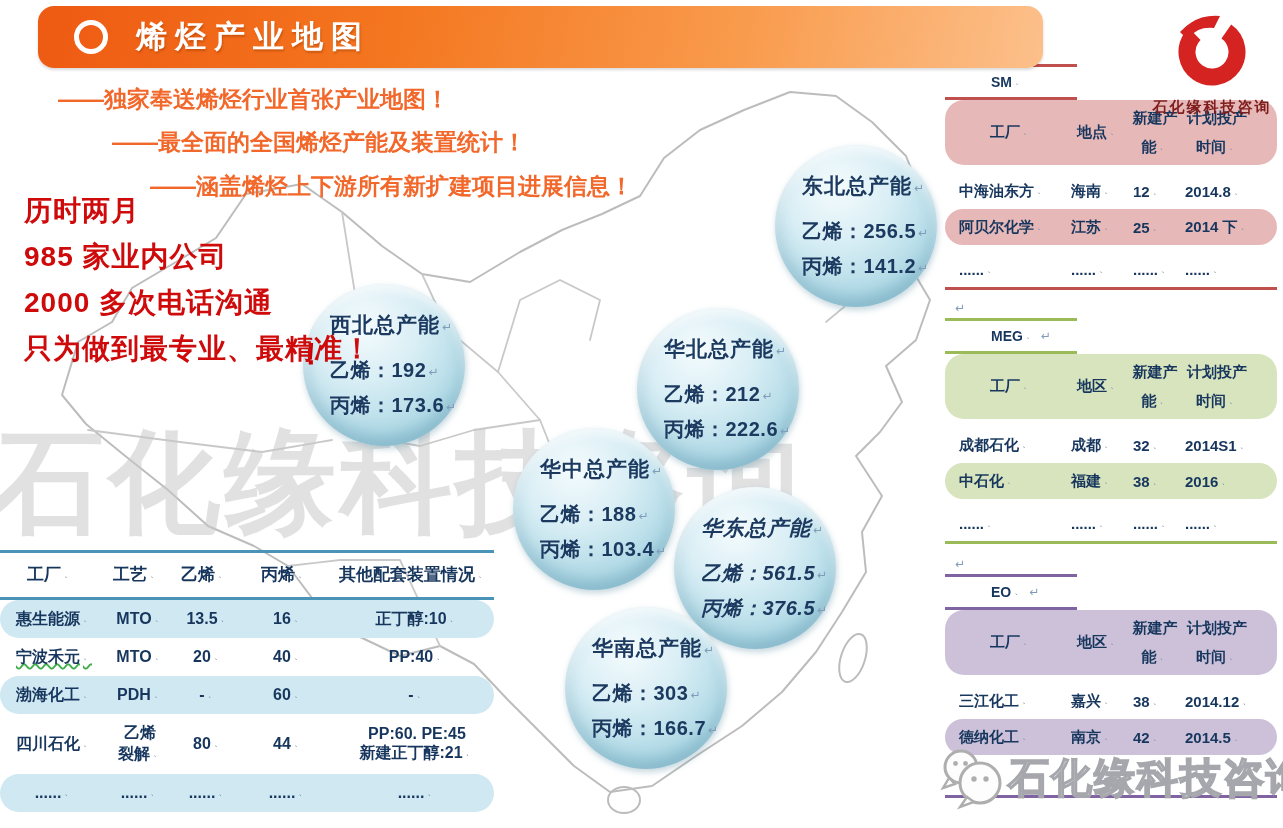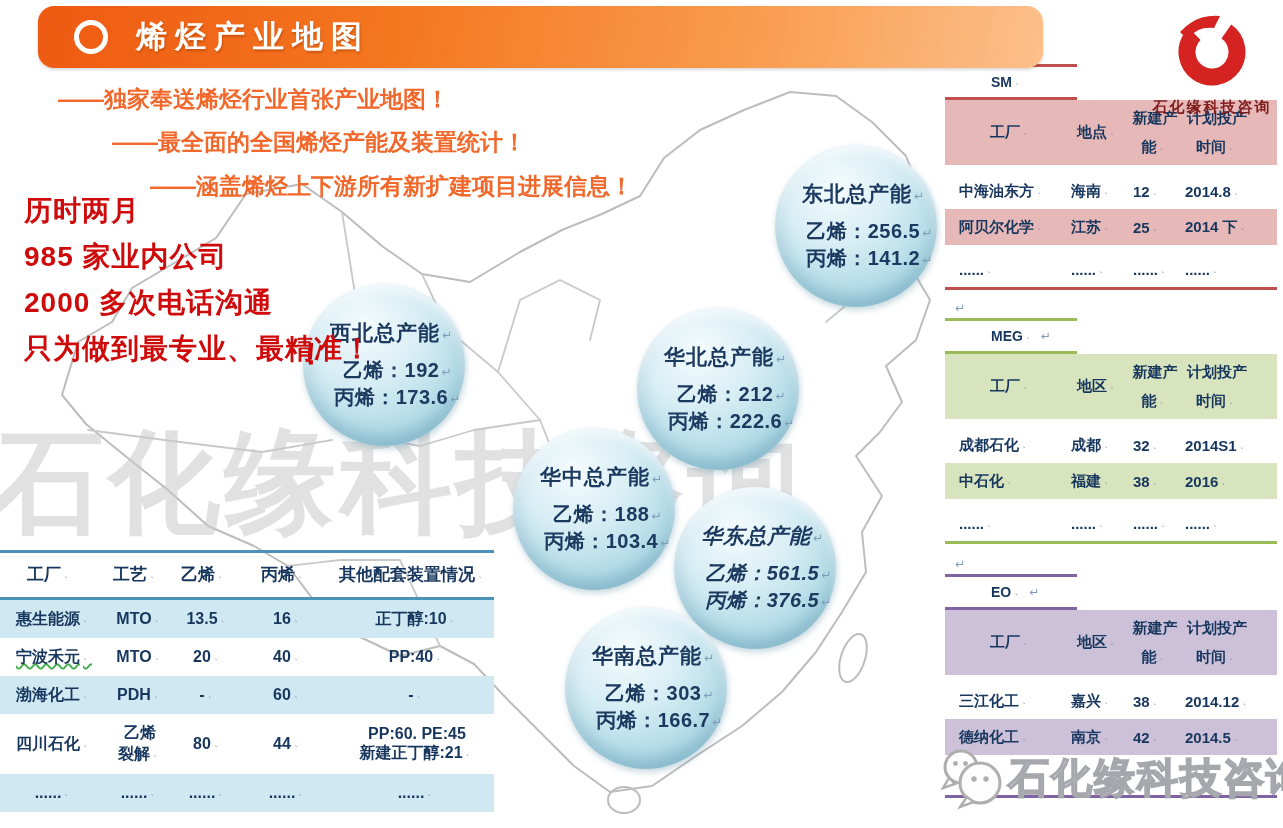--- a/index.html
+++ b/index.html
@@ -31,32 +31,32 @@
   #hl1{left:24px;top:192px;} #hl2{left:24px;top:238px;}
   #hl3{left:24px;top:284px;} #hl4{left:24px;top:330px;}
 
   
   .bubble{position:absolute;width:162px;height:162px;border-radius:50%;z-index:5;
           background:radial-gradient(circle at 38% 26%,#f4fbfd 0%,#d9eef5 35%,#b3dbe7 68%,#8fc3d4 92%,#7db3c6 100%);
           box-shadow:inset 0 -10px 16px rgba(80,140,165,.35), inset 0 6px 10px rgba(255,255,255,.8), 1px 3px 6px rgba(90,140,160,.35);
           display:flex;flex-direction:column;justify-content:center;
           padding-left:27px;box-sizing:border-box;}
   .b-title{font-size:21px;font-weight:700;color:#1c3a60;margin-bottom:10px;letter-spacing:1px;}
-  .b-line{font-size:20px;font-weight:700;color:#1c3a60;margin-top:0;letter-spacing:.5px;text-align:center;}
+  .b-line{font-size:20px;font-weight:700;color:#1c3a60;margin-top:8px;letter-spacing:.5px;}
   #b0{left:775px;top:145px;} #b1{left:303px;top:284px;} #b2{left:637px;top:308px;}
   #b3{left:513px;top:428px;} #b4{left:674px;top:487px;font-style:italic;} #b5{left:565px;top:607px;}
   .ret{color:#7f9db9;font-size:12px;font-weight:400;margin-left:2px;vertical-align:1px;}
   #excl{position:absolute;left:296px;top:334px;z-index:6;font-size:30px;font-weight:700;color:#c00;}
 
   
   .stable{position:absolute;z-index:6;width:332px;}
   .t-line{height:3px;}
   .t-line.short{width:132px;}
   .t-title{height:24px;line-height:23px;padding-left:46px;font-size:14px;font-weight:700;margin:3px 0;}
-  .t-grid{display:grid;align-items:center;box-sizing:border-box;}
+  .t-grid{display:grid;align-items:center;box-sizing:border-box;border-radius:19px;}
   .g-side{grid-template-columns:112px 62px 52px 72px;padding-left:10px;}
   .cell{font-size:15px;font-weight:700;color:#17365d;}
   .t-head .cell{text-align:center;line-height:1.9;}
   .t-head{min-height:62px;padding-top:4px;padding-bottom:4px;}
   .t-row{min-height:36px;}
   .t-row .cell{white-space:nowrap;padding-left:4px;}
   .m{font-size:9px;color:#6d86a5;margin-left:3px;vertical-align:3px;font-weight:400;}
   .sp8{height:8px;} .sp6{height:6px;}
   .retline{height:18px;line-height:16px;padding-left:8px;}
 

